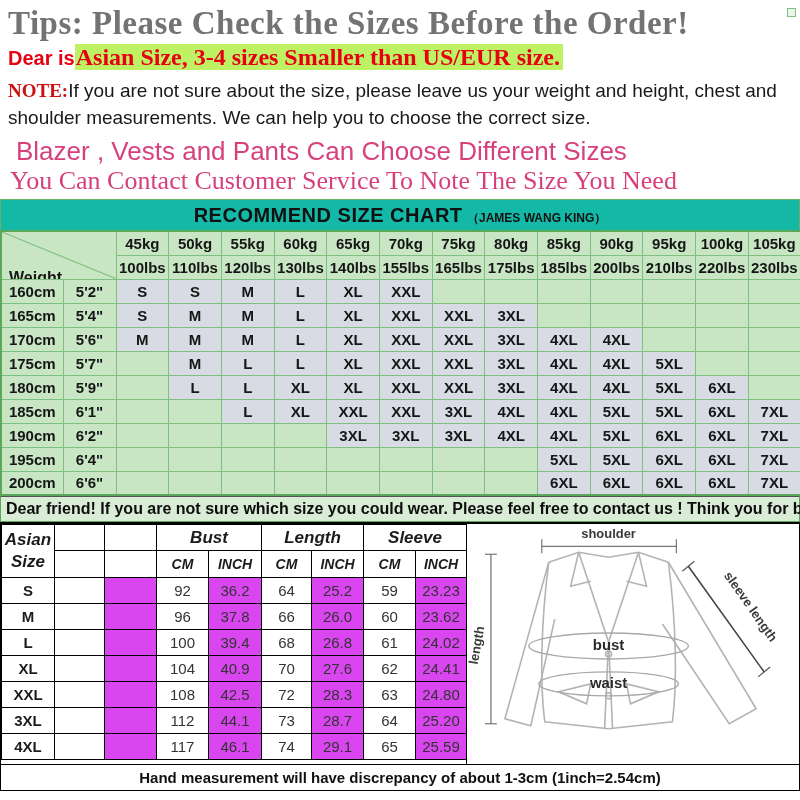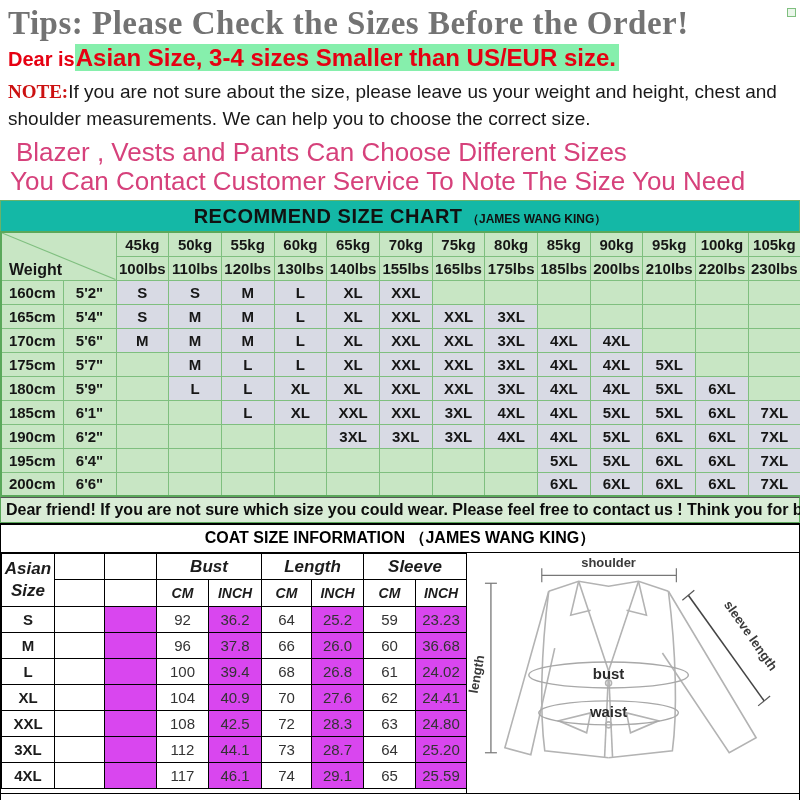--- a/index.html
+++ b/index.html
@@ -8,26 +8,26 @@
     width:800px; height:800px; background:#fff; position:relative;
     font-family:"Liberation Sans", sans-serif; overflow:hidden;
   }
   
   .main-title {
     font-family:"Liberation Serif", serif; font-weight:bold;
     color:#737373; font-size:33px; padding:5px 0 1px 8px; letter-spacing:0.5px;
   }
   .subtitle-line { padding:1px 0 3px 8px; font-weight:bold; }
   .subtitle-prefix { color:#e60012; font-size:20px; }
-  .subtitle-highlight { background:#86efac; color:#e60012; font-size:24px; padding:0 3px 0 1px; }
+  .subtitle-highlight { background:#bef264; color:#e60012; font-size:24px; padding:0 3px 0 1px;font-family:Liberation Serif, serif; }
   .note-line { padding:4px 4px 2px 8px; font-size:19px; color:#191919; line-height:1.42; }
   .note-label { color:#cc1111; font-family:"Liberation Serif", serif; font-weight:bold; }
   .pink-line1, .pink-line2 { color:#d6417b; font-size:26px; line-height:1.12; }
   .pink-line1 { padding:3px 0 0 16px; }
-  .pink-line2 { padding:0 10px 4px 10px; }
+  .pink-line2 { padding:0 10px 4px 10px;font-family:Liberation Serif, serif; }
   .corner-artifact {
     position:absolute; top:8px; right:4px; width:9px; height:9px;
     border:1px solid #7fbf7f; background:#eaf6ea;
   }
   
   .chart-band {
     background:#14b8a6; border:1px solid #6ab26a; border-bottom:none;
     text-align:center; padding:4px 0 3px 0; color:#111;
   }
   .chart-band .band-title { font-size:20px; font-weight:bold; letter-spacing:0.5px; }
@@ -37,21 +37,21 @@
     background:#c8e6c4; font-size:15px; color:#161616;
   }
   table.size-chart th, table.size-chart td {
     border:1px solid #7fbf7f; text-align:center; padding:0; font-weight:bold;
     height:24px; overflow:hidden; white-space:nowrap;
   }
   table.size-chart { border:2px solid #5aa85a; }
   td.size-filled { background:#d8dae4; }
   td.corner-cell { position:relative; height:50px; }
   .corner-svg { position:absolute; inset:0; width:100%; height:100%; }
-  .corner-top-label { position:absolute; left:7px; top:28px; font-weight:bold; font-size:16px; }
+  .corner-top-label { position:absolute; left:7px; top:37px; font-weight:bold; font-size:16px; }
   .corner-bottom-label { position:absolute; left:7px; top:45px; font-weight:bold; font-size:15px; }
   .chart-footer {
     background:#d9ecd6; border:1px solid #5aa85a; border-top:1px solid #555;
     font-weight:bold; font-size:16px; color:#0d0d0d; padding:3px 4px 3px 5px; white-space:nowrap;
   }
   
   .coat-section { display:grid; grid-template-columns:465px 1fr; border:1px solid #000; border-top:2px solid #000; }
   .coat-header {
     grid-column:1/3; text-align:center; font-weight:bold; font-size:16px;
     padding:3px 0; border-bottom:1px solid #000; color:#000;
@@ -294,21 +294,20 @@
         <td class="size-filled">6XL</td>
         <td class="size-filled">6XL</td>
         <td class="size-filled">7XL</td>
       </tr>
     </tbody>
 </table>
 
 <div class="chart-footer">Dear friend! If you are not sure which size you could wear. Please feel free to contact us ! Think you for buying  : )</div>
 
 <div class="coat-section">
-  <div class="coat-header">COAT SIZE INFORMATION （JAMES WANG KING）</div>
 
   <div>
     <table class="coat-table">
       <colgroup>
         <col style="width:53px">
           <col style="width:50px">
           <col style="width:52px">
         <col style="width:52px">
           <col style="width:53px">
           <col style="width:50px">
@@ -354,21 +353,21 @@
           </tr>
           <tr>
             <th>M</th>
             <td></td>
             <td class="gray-blank"></td>
             <td class="val">96</td>
             <td class="val inch-col">37.8</td>
             <td class="val">66</td>
             <td class="val inch-col">26.0</td>
             <td class="val">60</td>
-            <td class="val inch-col">36.68</td>
+            <td class="val inch-col">23.62</td>
           </tr>
           <tr>
             <th>L</th>
             <td></td>
             <td class="gray-blank"></td>
             <td class="val">100</td>
             <td class="val inch-col">39.4</td>
             <td class="val">68</td>
             <td class="val inch-col">26.8</td>
             <td class="val">61</td>

